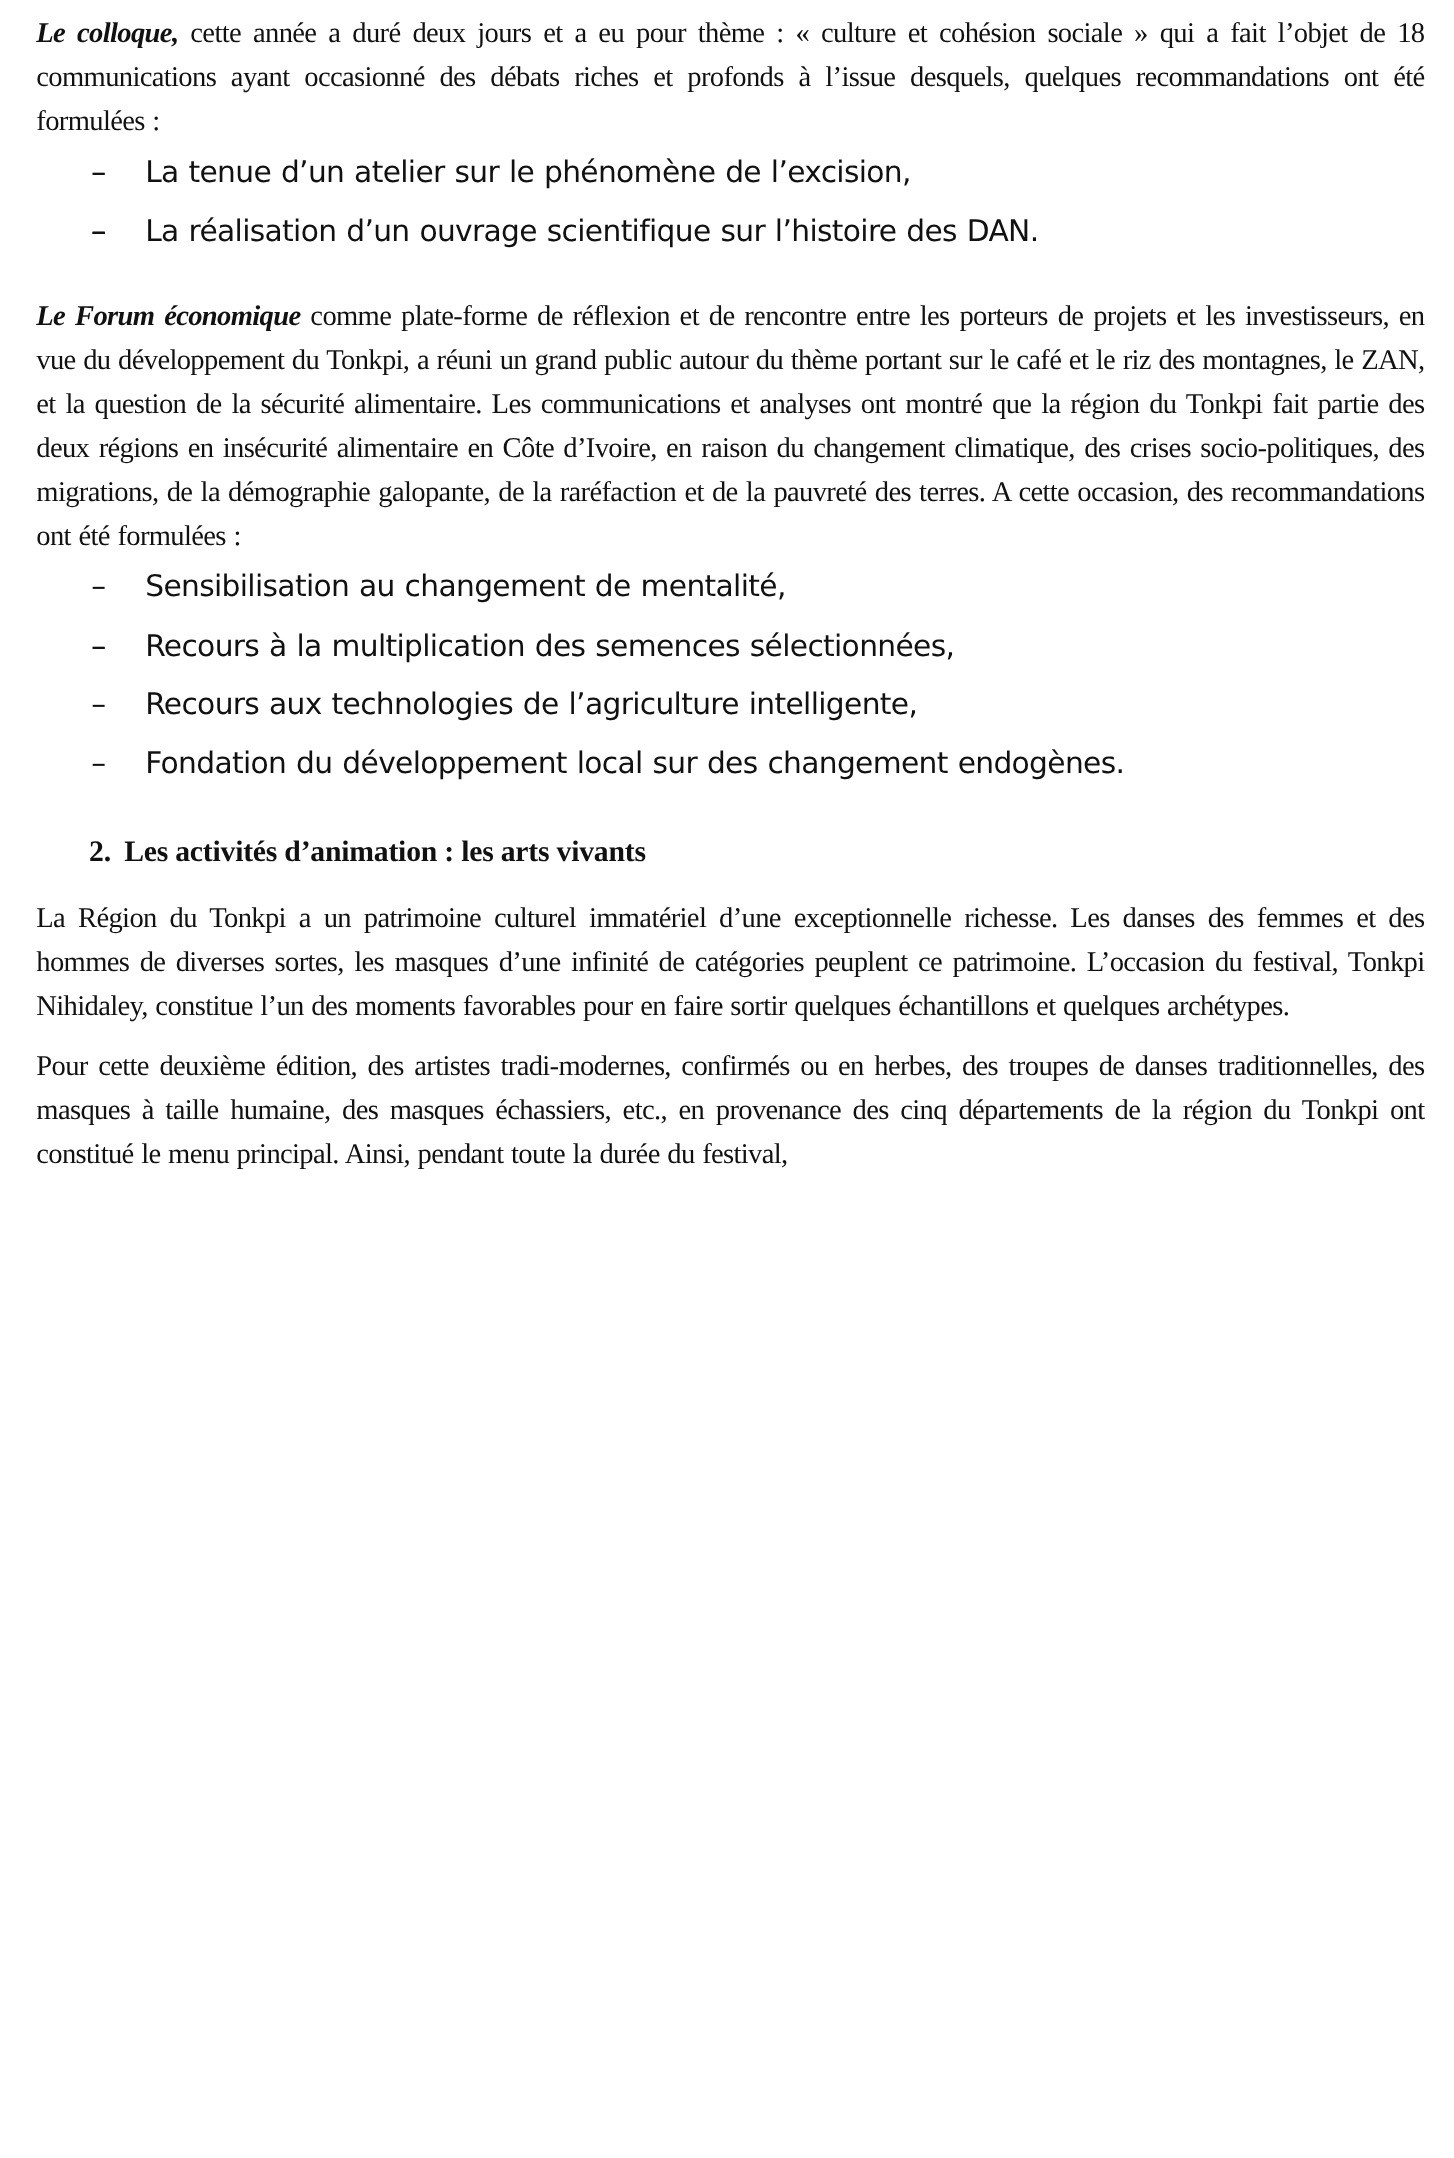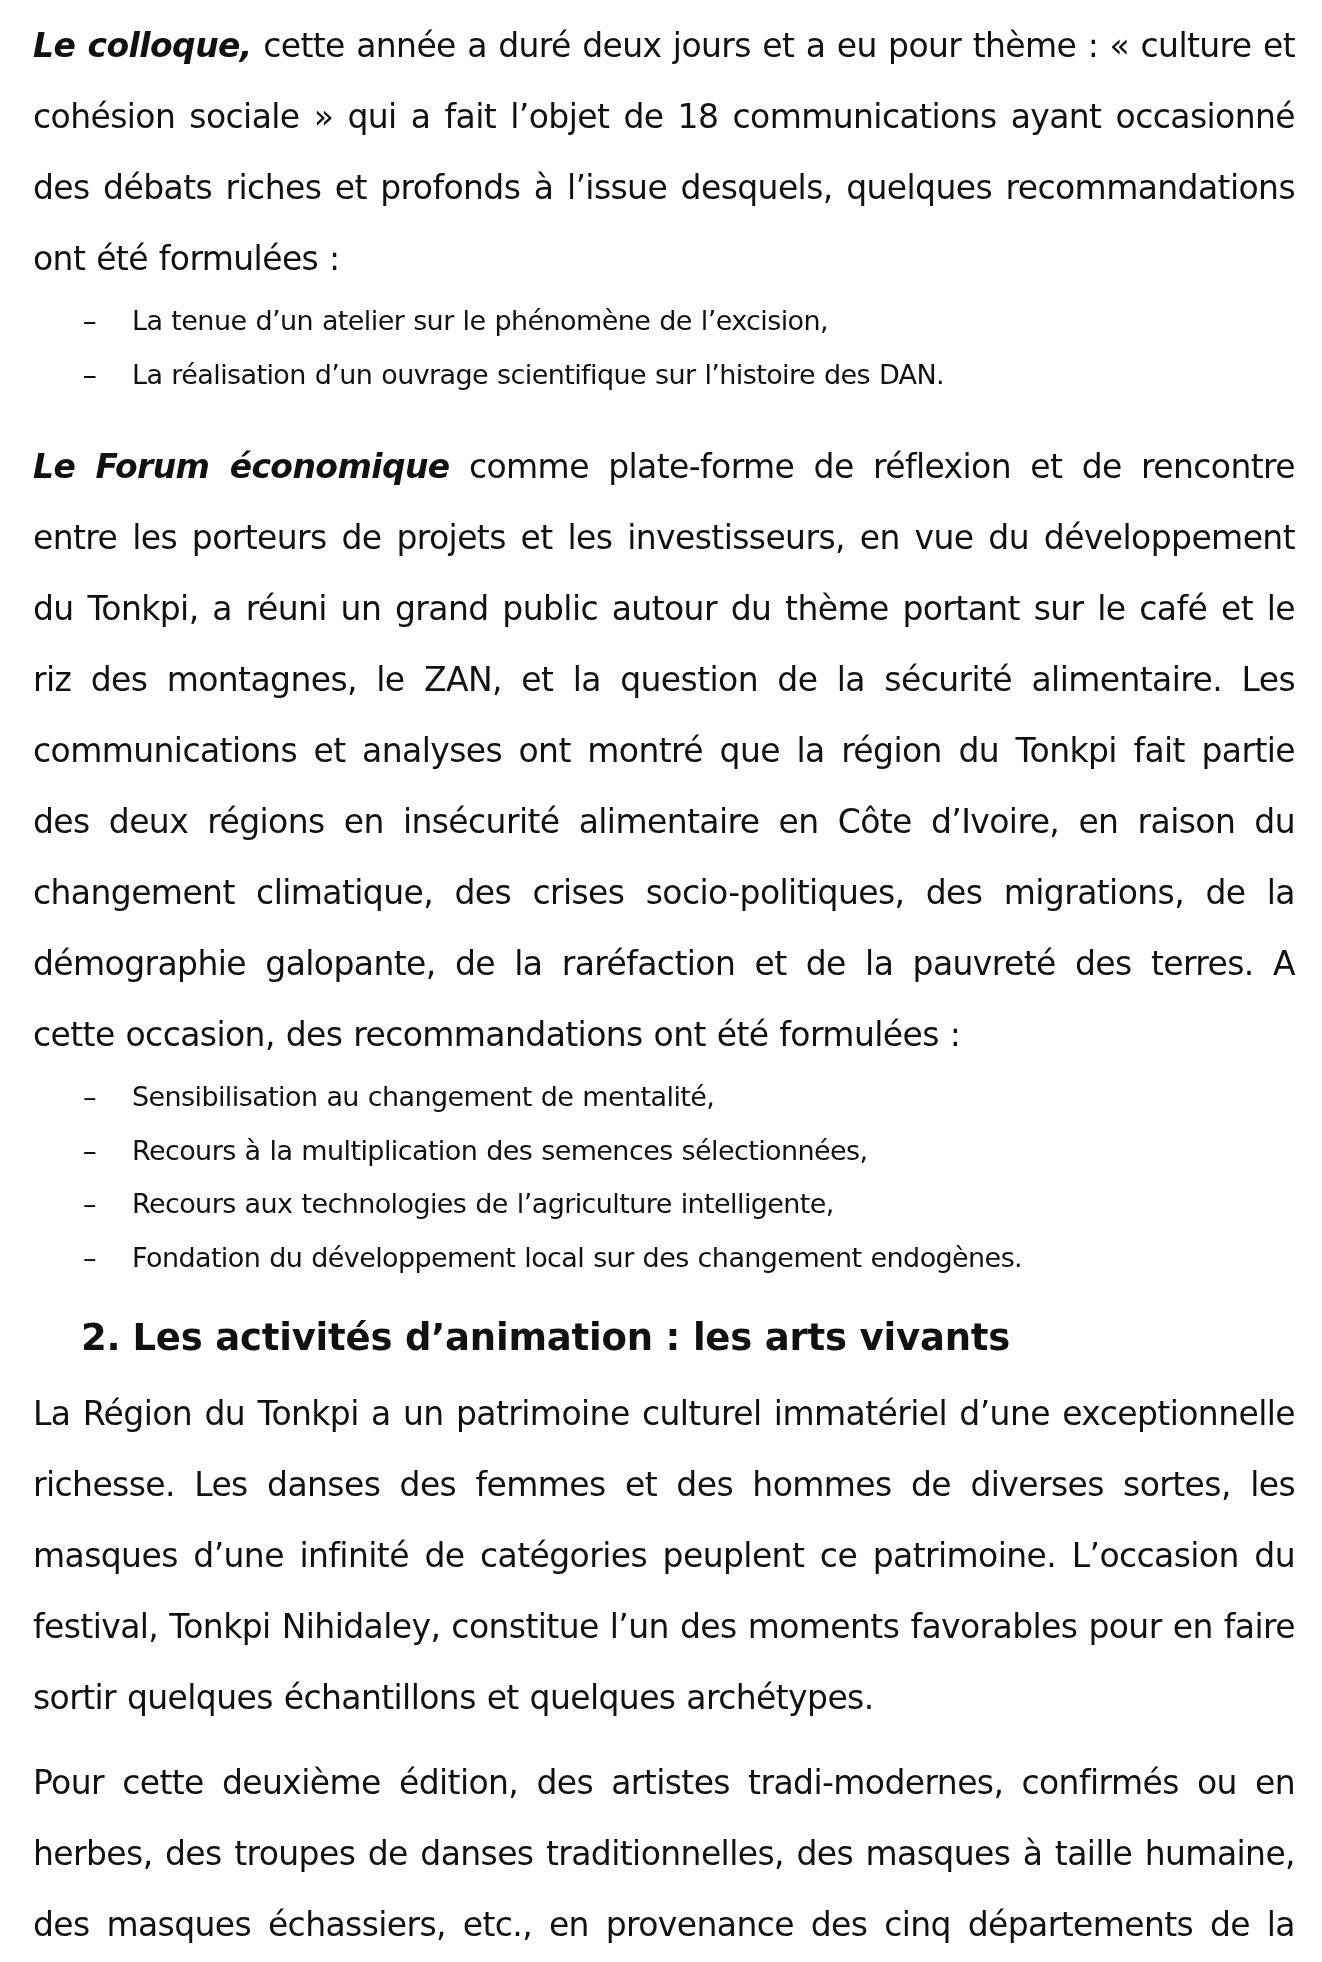--- a/index.html
+++ b/index.html
@@ -15,26 +15,27 @@
       color: #111111;
       font-family: "DejaVu Sans", sans-serif;
     }
     .page {
       position: absolute;
       left: 33px;
       top: 10px;
       width: 1262px;
     }
     .para {
-      font-size: 33px;
-      line-height: 71px;
+      font-size: 26px;
+      line-height: 40px;
       text-align: justify;
       margin: 0;
       letter-spacing: -0.6px;
       word-spacing: 1px;
+      font-family: Liberation Serif, serif;
     }
     .lead {
       font-weight: bold;
       font-style: italic;
     }
     .list {
       list-style: none;
       margin: 0;
       padding: 0;
     }
@@ -50,25 +51,26 @@
     .list li .dash {
       position: absolute;
       left: 50px;
       top: 0;
     }
     .gap-1 { height: 30px; }
     .gap-2 { height: 26px; }
     .gap-3 { height: 14px; }
     .gap-4 { height: 14px; }
     .heading {
-      font-size: 37px;
+      font-size: 27px;
       line-height: 53.6px;
       margin: 0;
       padding-left: 48px;
       letter-spacing: -0.2px;
+      font-family: Liberation Serif, serif;
     }
     .heading .num { margin-right: 12px; }
   </style>
 </head>
 <body>
 
 <div class="page">
 
   <p class="para"><span class="lead">Le colloque,</span><span> cette année a duré deux jours et a eu pour thème : « culture et cohésion sociale » qui a fait l’objet de 18 communications ayant occasionné des débats riches et profonds à l’issue desquels, quelques recommandations ont été formulées :</span></p>
 

